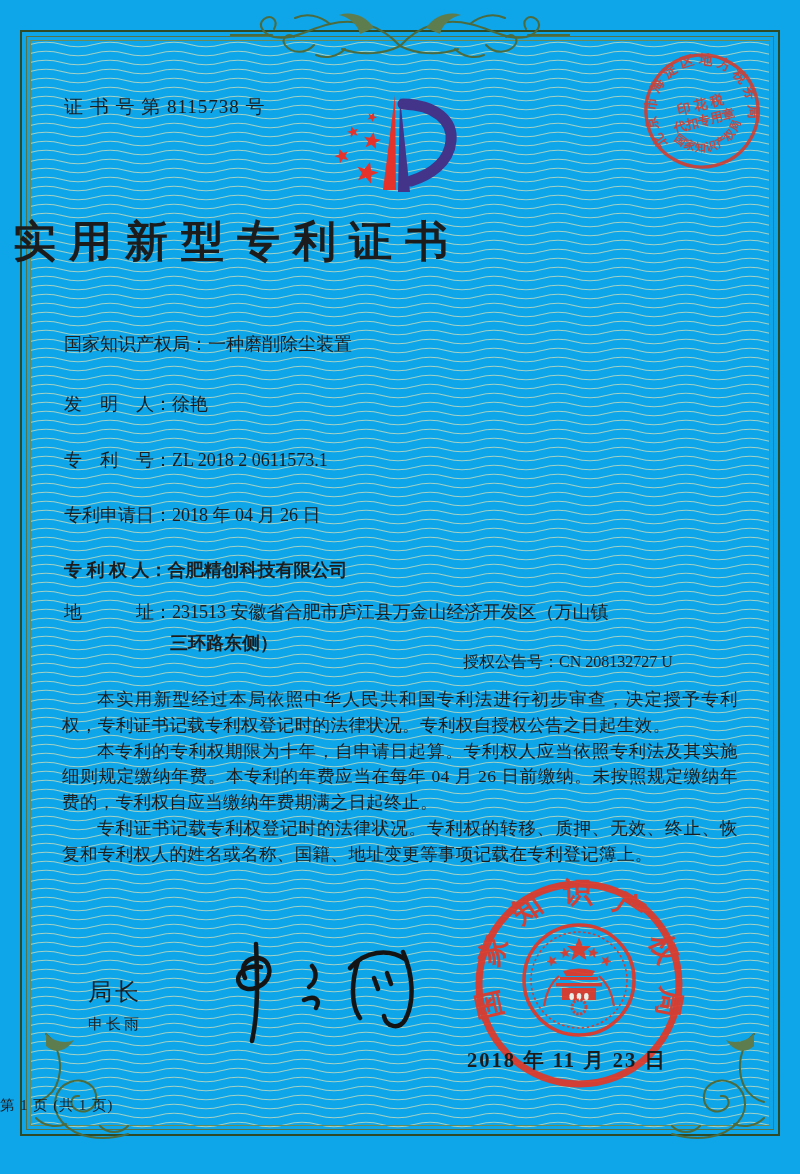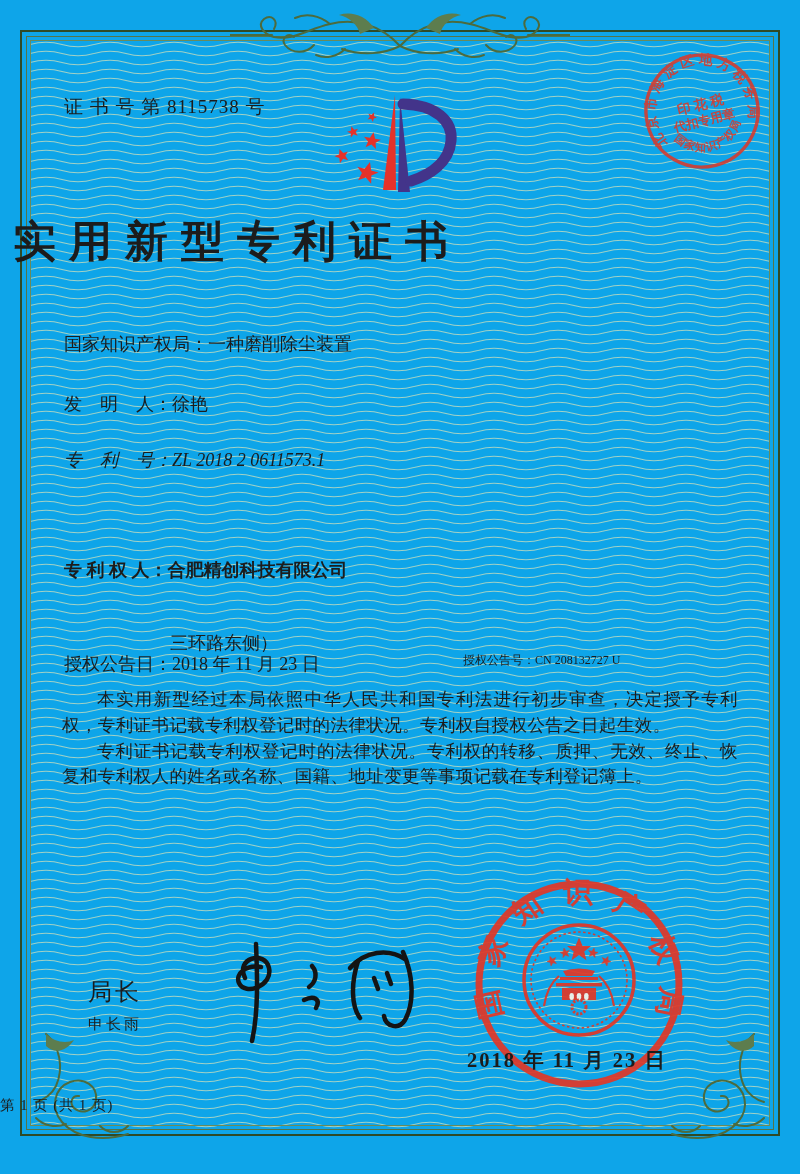--- a/index.html
+++ b/index.html
@@ -11,22 +11,22 @@
   .abs{position:absolute;}
   
   .frame-outer{left:20px;top:30px;right:20px;bottom:38px;border:2.5px solid #2f4a27;}
   .frame-mid{left:26px;top:36px;right:26px;bottom:44px;border:1px solid #557548;}
   .frame-inner{left:30px;top:40px;right:30px;bottom:48px;border:1px solid #6a8a5a;}
   .certno{left:64px;top:94px;font-size:19px;letter-spacing:1px;}
   .title{left:0;top:213px;width:100%;text-align:left;font-size:43px;font-weight:bold;letter-spacing:13px;text-indent:13px;}
   .row{left:64px;font-size:18px;white-space:nowrap;}
   .row .lab{display:inline-block;}
   .row .val{display:inline-block;}
-  .addr2{left:170px;top:631px;font-size:18px;}
-  .grantno{left:463px;top:652px;font-size:12px;white-space:nowrap;}
+  .addr2{left:170px;top:631px;font-size:18px;font-weight:bold;}
+  .grantno{left:463px;top:652px;font-size:16px;white-space:nowrap;}
   .bodytext{left:62px;top:687px;width:676px;font-size:17.5px;line-height:25.8px;text-align:justify;}
   .bodytext p{margin:0;text-indent:2em;letter-spacing:0.4px;}
   .signer-title{left:88px;top:976px;font-size:24px;letter-spacing:3px;}
   .signer-name{left:88px;top:1015px;font-size:15px;letter-spacing:3px;}
   .seal-date{left:462px;top:1046px;width:210px;text-align:center;font-size:20.5px;letter-spacing:2px;z-index:6;font-weight:bold;}
   .footer{left:0;top:1096px;width:100%;text-align:left;font-size:14.5px;letter-spacing:1px;}
   .z1{z-index:1}.z2{z-index:2}.z3{z-index:3}.z4{z-index:4}
 </style>
 </head>
 <body>
@@ -98,36 +98,40 @@
   </svg>
 
   <div class="abs title z3">实用新型专利证书</div>
 
   <div class="abs row z3" style="top:332px;">
     <span class="lab">国家知识产权局：</span><span class="val">一种磨削除尘装置</span>
   </div>
   <div class="abs row z3" style="top:392px;text-align:center;">
     <span class="lab">发　明　人：</span><span class="val">徐艳</span>
   </div>
-  <div class="abs row z3" style="top:448px;font-style:italic;">
+  <div class="abs row z3" style="top:448px;">
     <span class="lab">专　利　号：</span><span class="val">ZL 2018 2 0611573.1</span>
+  </div>
+  <div class="abs row z3" style="top:503px;">
+    <span class="lab">专利申请日：</span><span class="val">2018 年 04 月 26 日</span>
   </div>
   <div class="abs row z3" style="top:558px;font-weight:bold;">
     <span class="lab">专 利 权 人：</span><span class="val">合肥精创科技有限公司</span>
   </div>
+  <div class="abs row z3" style="top:600px;">
+    <span class="lab">地　　　址：</span><span class="val">231513 安徽省合肥市庐江县万金山经济开发区（万山镇</span>
+  </div>
   <div class="abs addr2 z3">三环路东侧）</div>
-  <div class="abs row z3" style="top:652px;">
-    <span class="lab">授权公告日：</span><span class="val">2018 年 11 月 23 日</span>
-  </div>
   <div class="abs grantno z3">
     <span class="lab">授权公告号：</span><span class="val">CN 208132727 U</span>
   </div>
 
   <div class="abs bodytext z3">
     <p>本实用新型经过本局依照中华人民共和国专利法进行初步审查，决定授予专利权，专利证书记载专利权登记时的法律状况。专利权自授权公告之日起生效。</p>
+    <p>本专利的专利权期限为十年，自申请日起算。专利权人应当依照专利法及其实施细则规定缴纳年费。本专利的年费应当在每年 04 月 26 日前缴纳。未按照规定缴纳年费的，专利权自应当缴纳年费期满之日起终止。</p>
     <p>专利证书记载专利权登记时的法律状况。专利权的转移、质押、无效、终止、恢复和专利权人的姓名或名称、国籍、地址变更等事项记载在专利登记簿上。</p>
   </div>
 
   <div class="abs signer-title z3">局长</div>
   <div class="abs signer-name z3">申长雨</div>
 
   <svg class="abs z4" style="left:215px;top:938px;" width="215" height="112" viewBox="0 0 215 112">
     <g fill="none" stroke="#141414" stroke-width="4.5" stroke-linecap="round">
       <path d="M30,40 C20,20 50,12 54,30 C58,48 30,58 24,45 C20,36 31,26 46,29"></path>
       <path d="M41,6 C42,32 44,72 37,103"></path>

